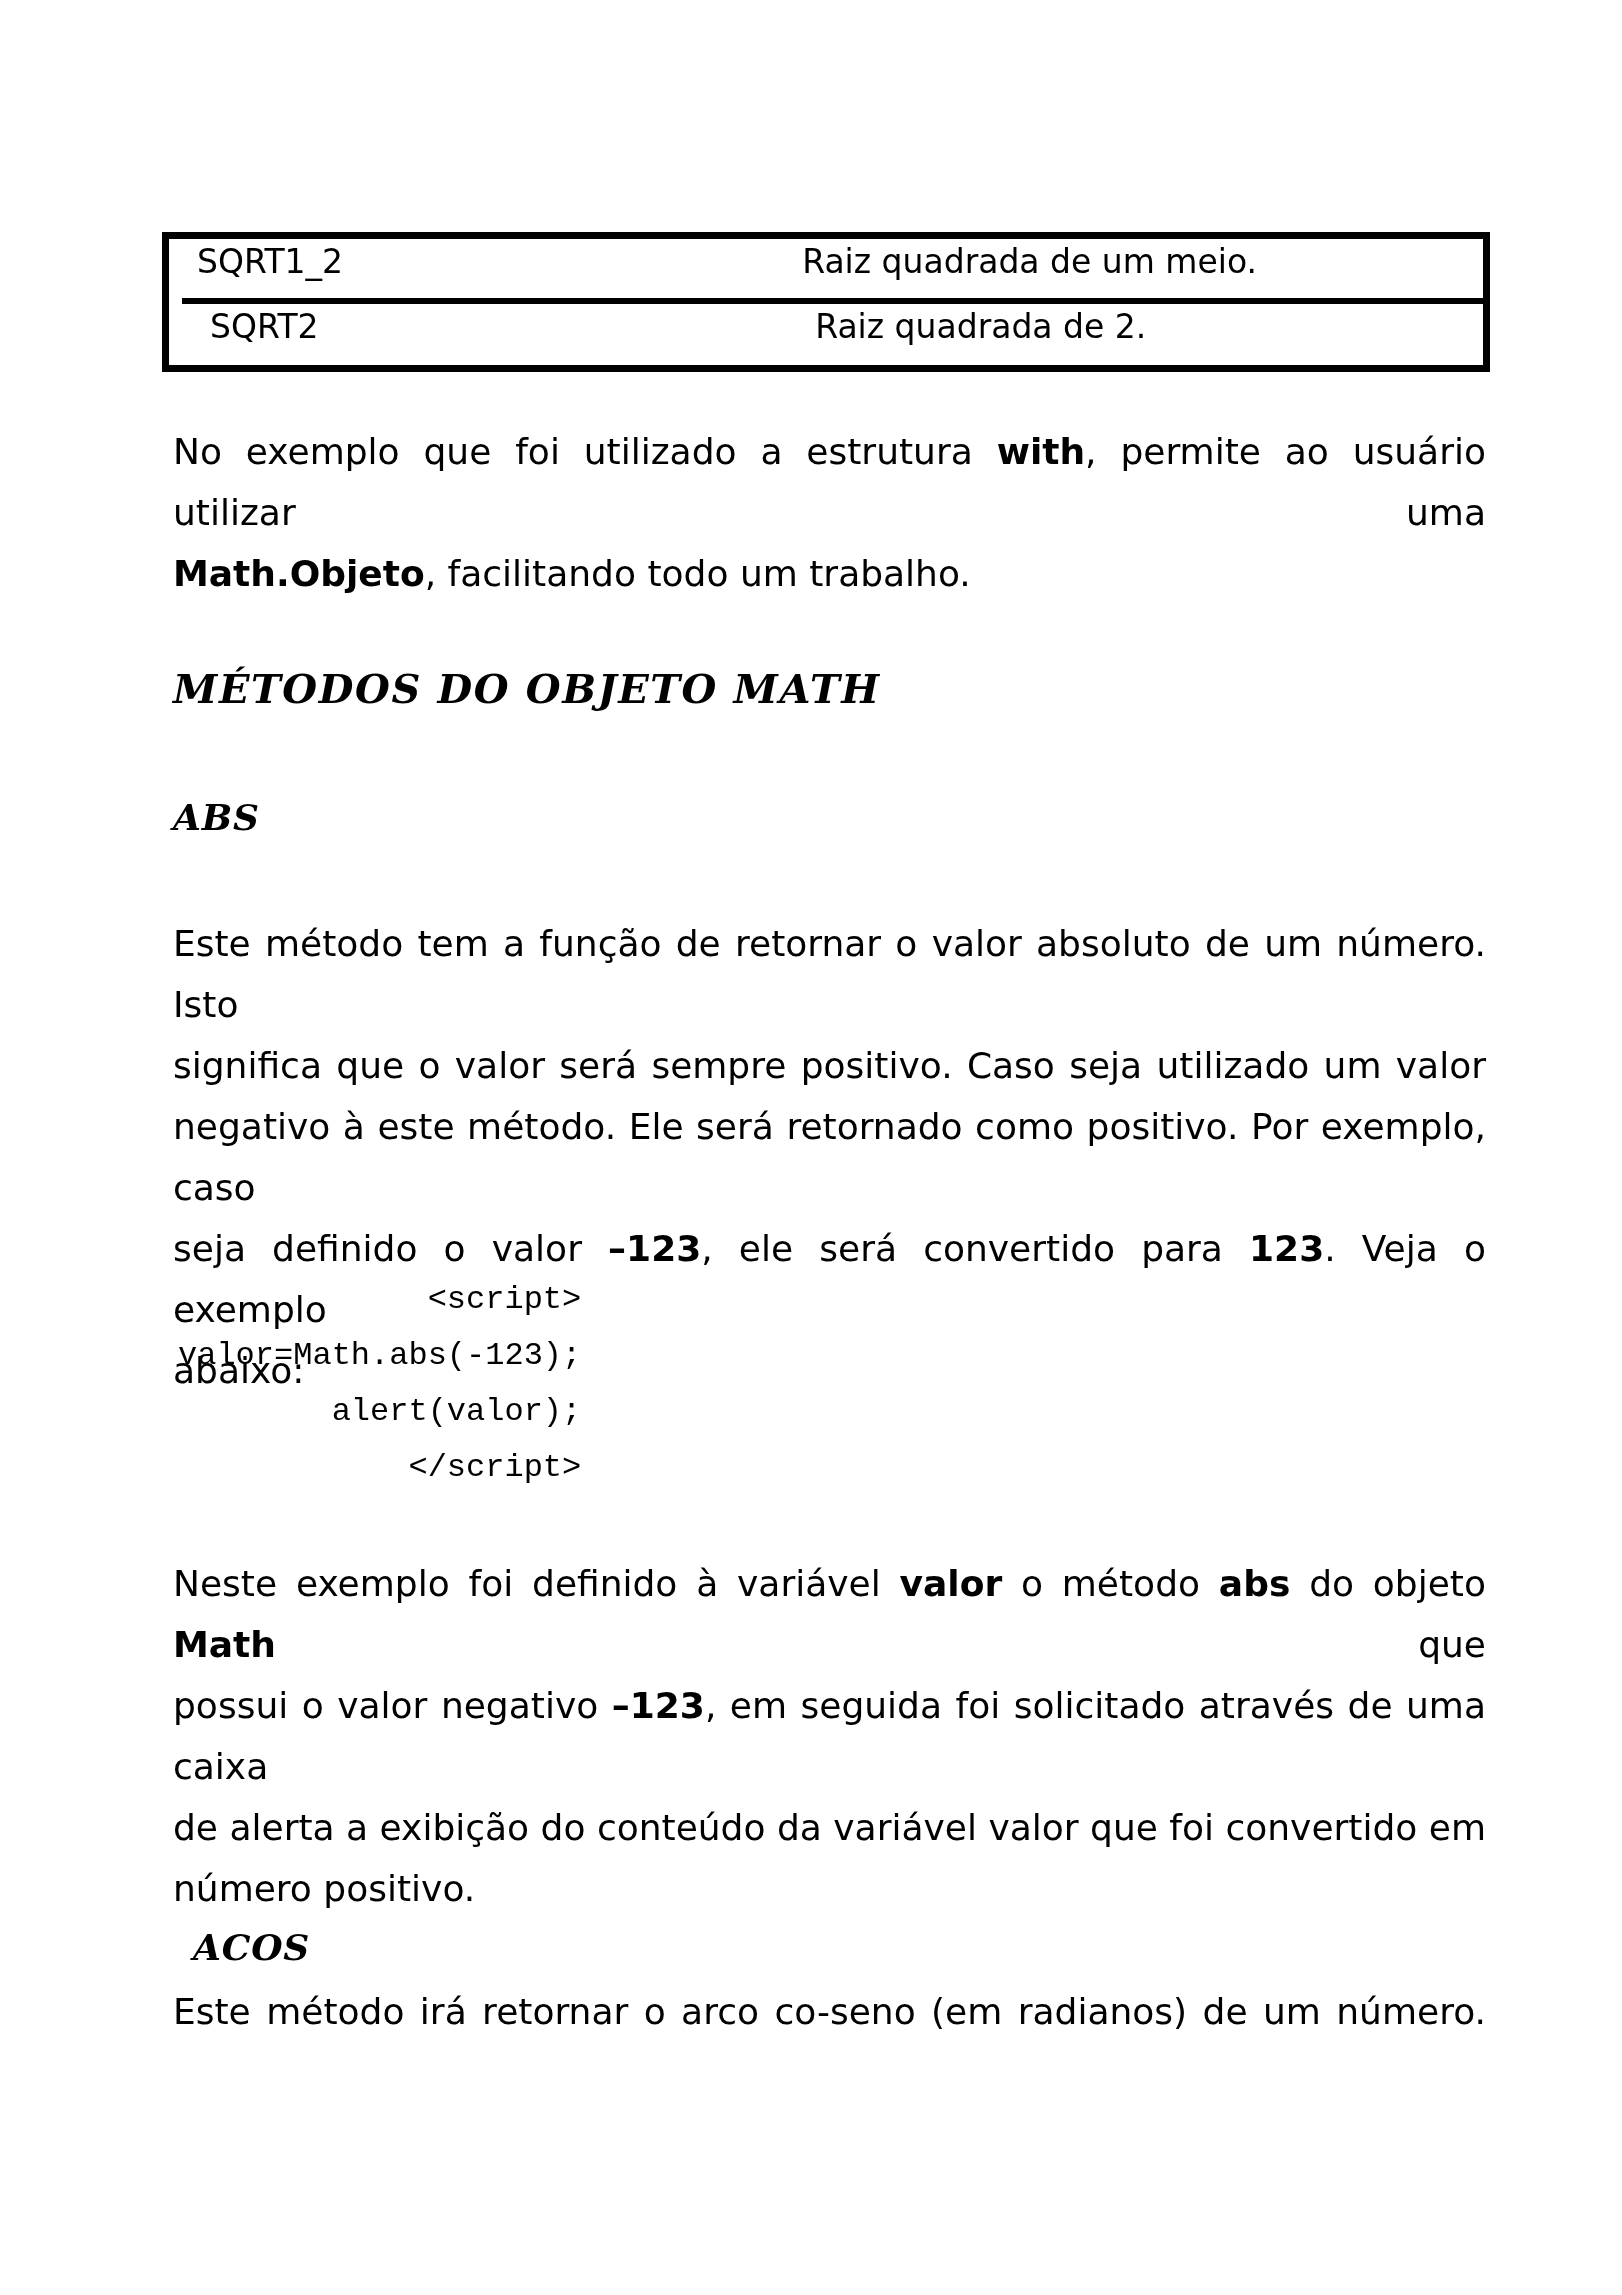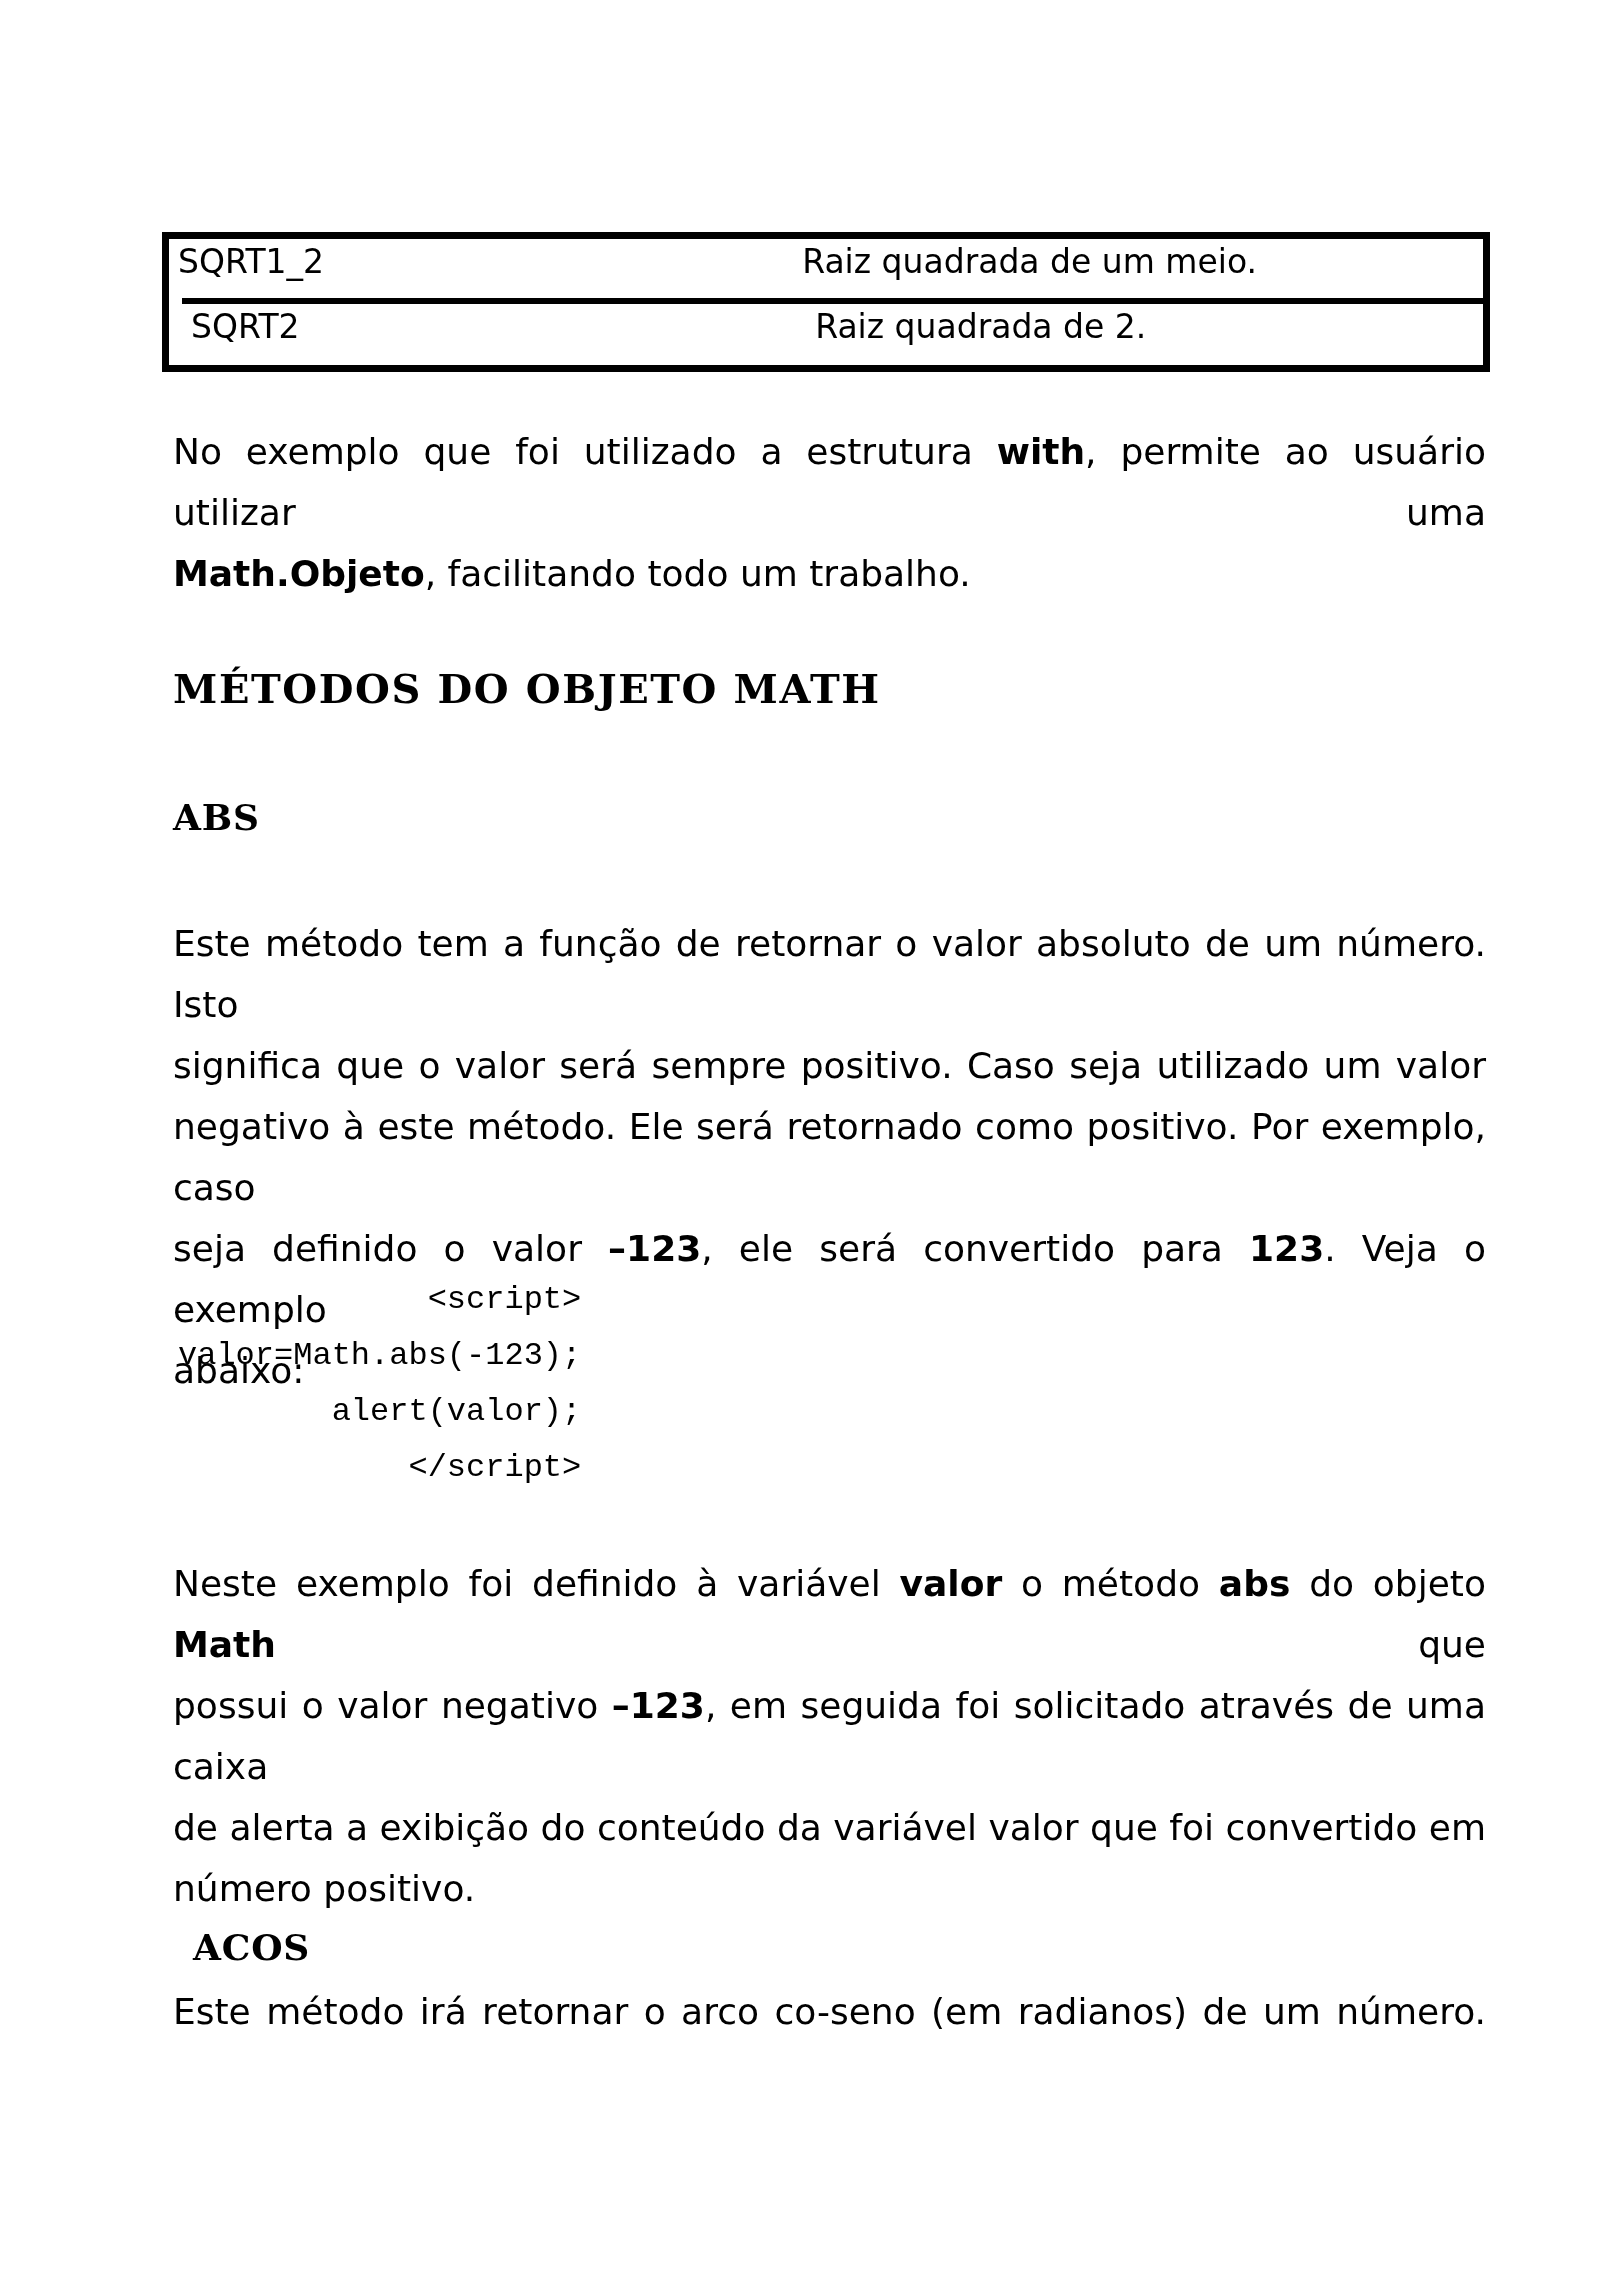--- a/index.html
+++ b/index.html
@@ -30,21 +30,21 @@
     box-sizing: content-box;
   }
   .trow + .trow { border-top: 6.3px solid #000; height: 61px; margin-left: 13px; }
   .tcell {
     font-size: 33px;
     line-height: 41px;
     padding-top: 1.6px;
     white-space: nowrap;
     overflow: visible;
   }
-  .tc1 { width: 630px; padding-left: 9px; box-sizing: border-box; }
+  .tc1 { width: 630px; padding-left: 28px; box-sizing: border-box; }
   .tc2 { flex: 1; padding-left: 3.2px; }
 
   
   .para {
     position: absolute;
     left: 173px;
     width: 1313px;
     font-size: 36px;
     line-height: 61px;
     font-family: "DejaVu Sans", sans-serif;
@@ -61,20 +61,21 @@
   .p-abs-desc   { top: 913px; }
   .p-abs-result { top: 1553px; }
   .p-acos-desc  { top: 1981px; }
 
   
   .h1, .h2 {
     position: absolute;
     left: 173px;
     font-family: "DejaVu Serif", serif;
     font-weight: bold;
+    font-style: italic;
     white-space: nowrap;
     line-height: 1.2;
   }
   .h1 { top: 665px; font-size: 40px; letter-spacing: 1.6px; }
   .h2 { font-size: 36px; letter-spacing: 0.8px; }
   .h-abs  { top: 796px; }
   .h-acos { top: 1926px; margin-left: 20px; }
 
   
   .code {

